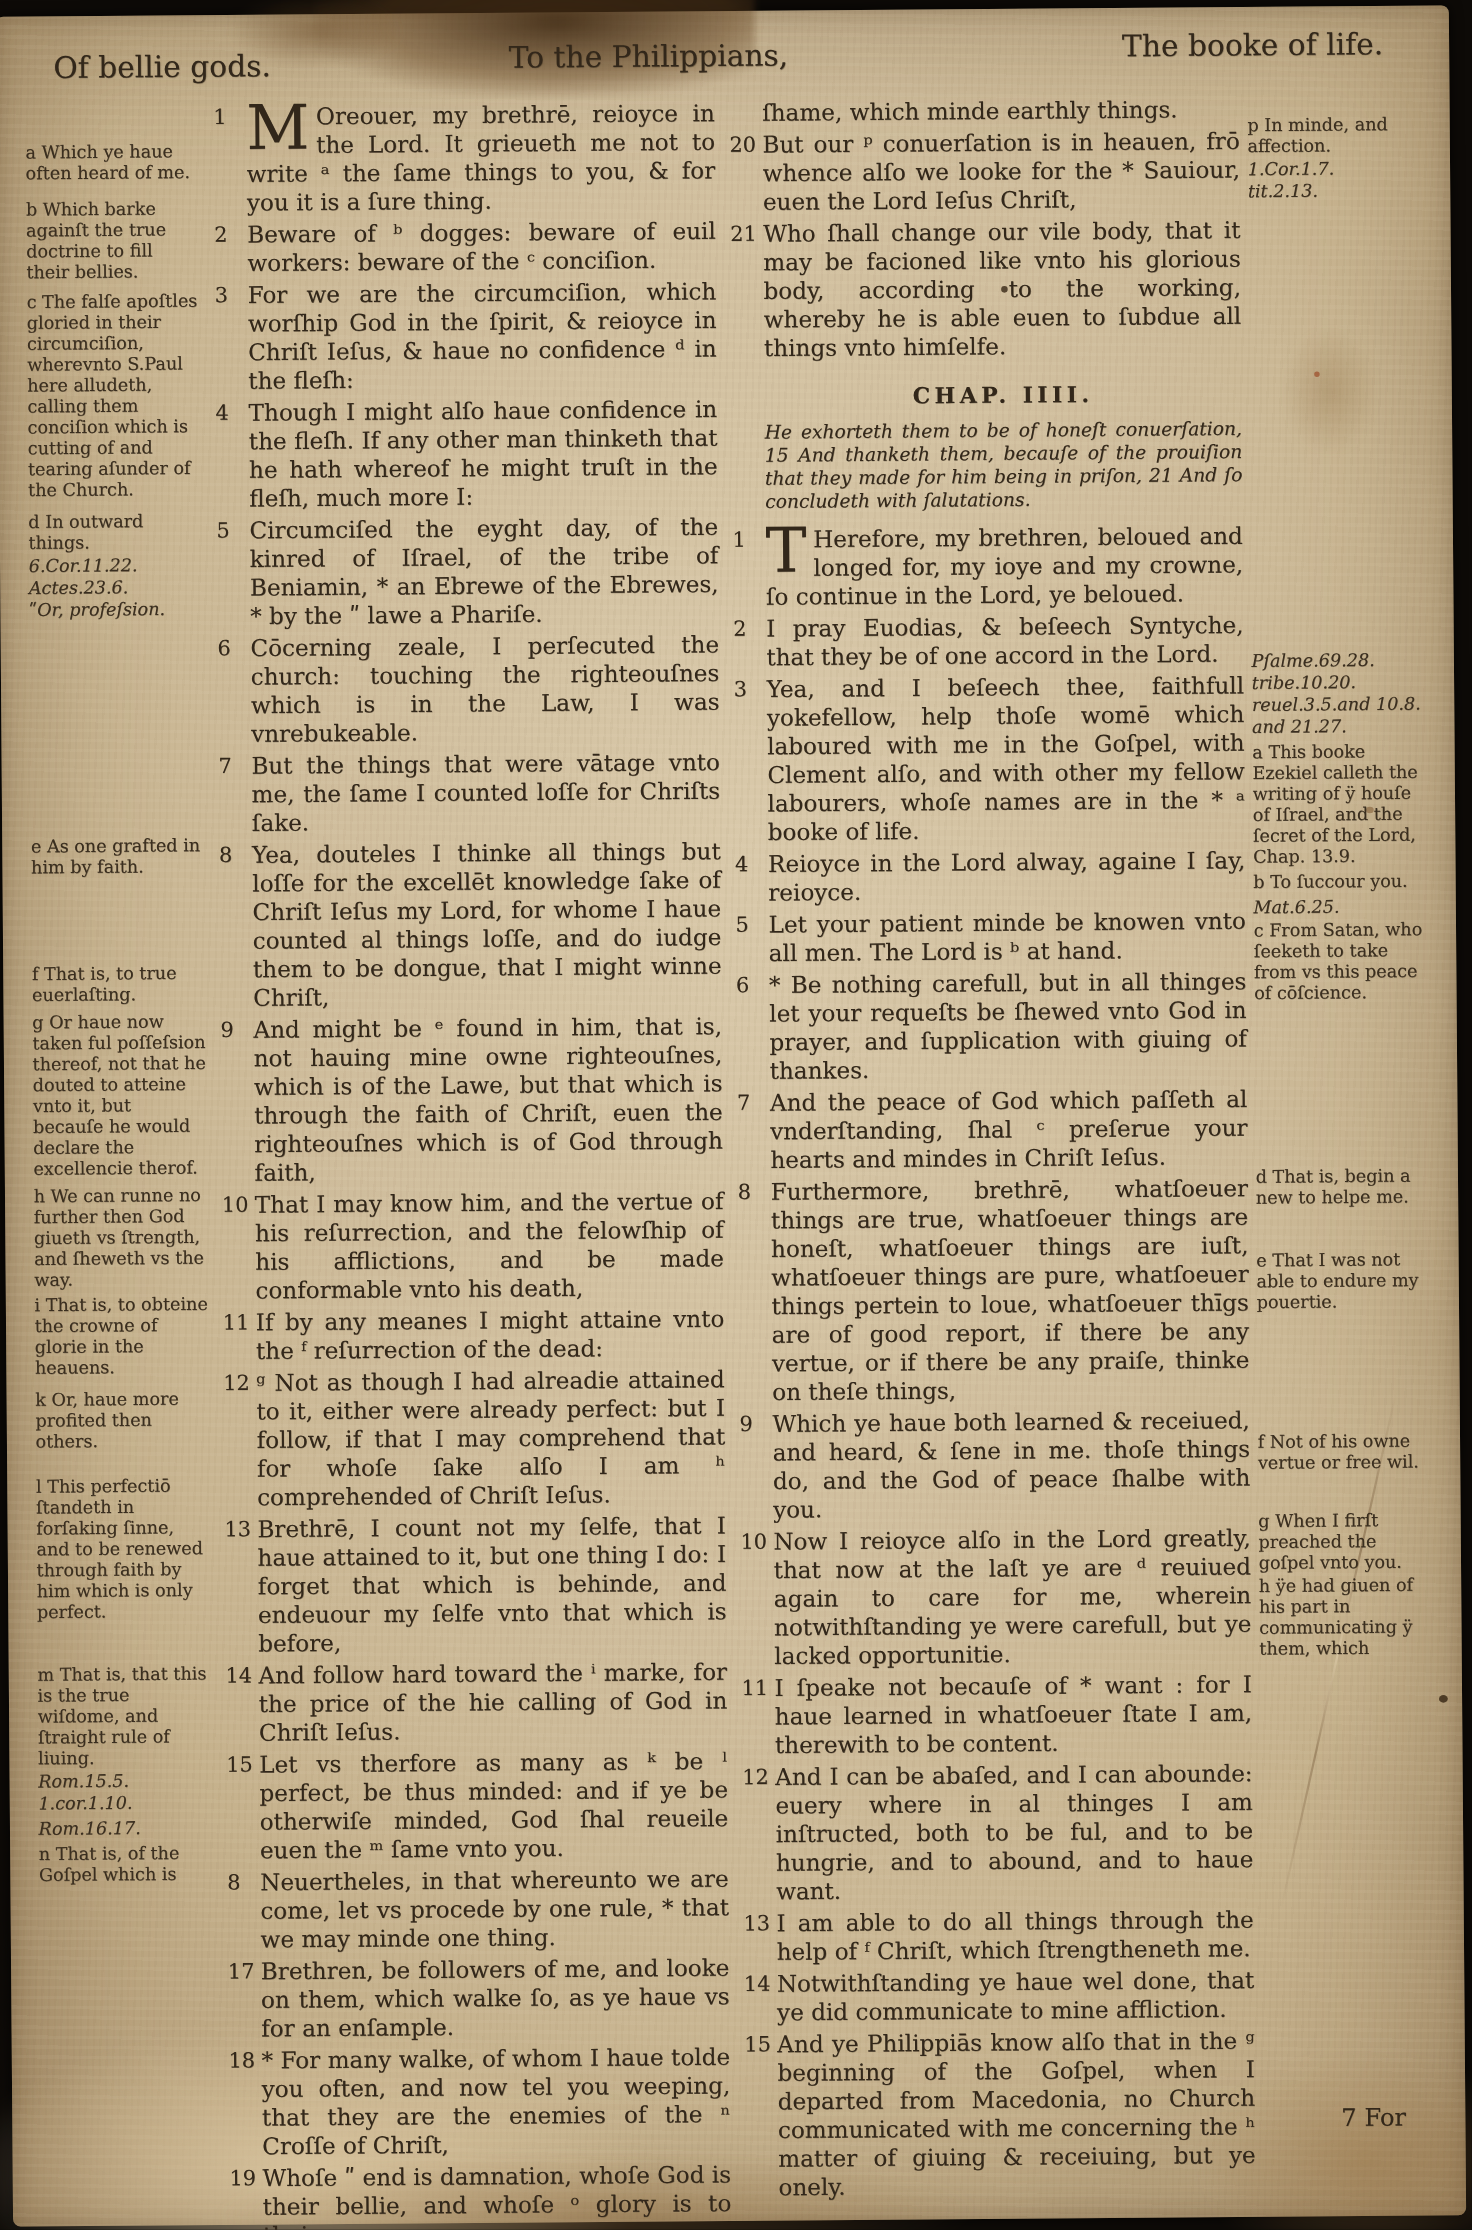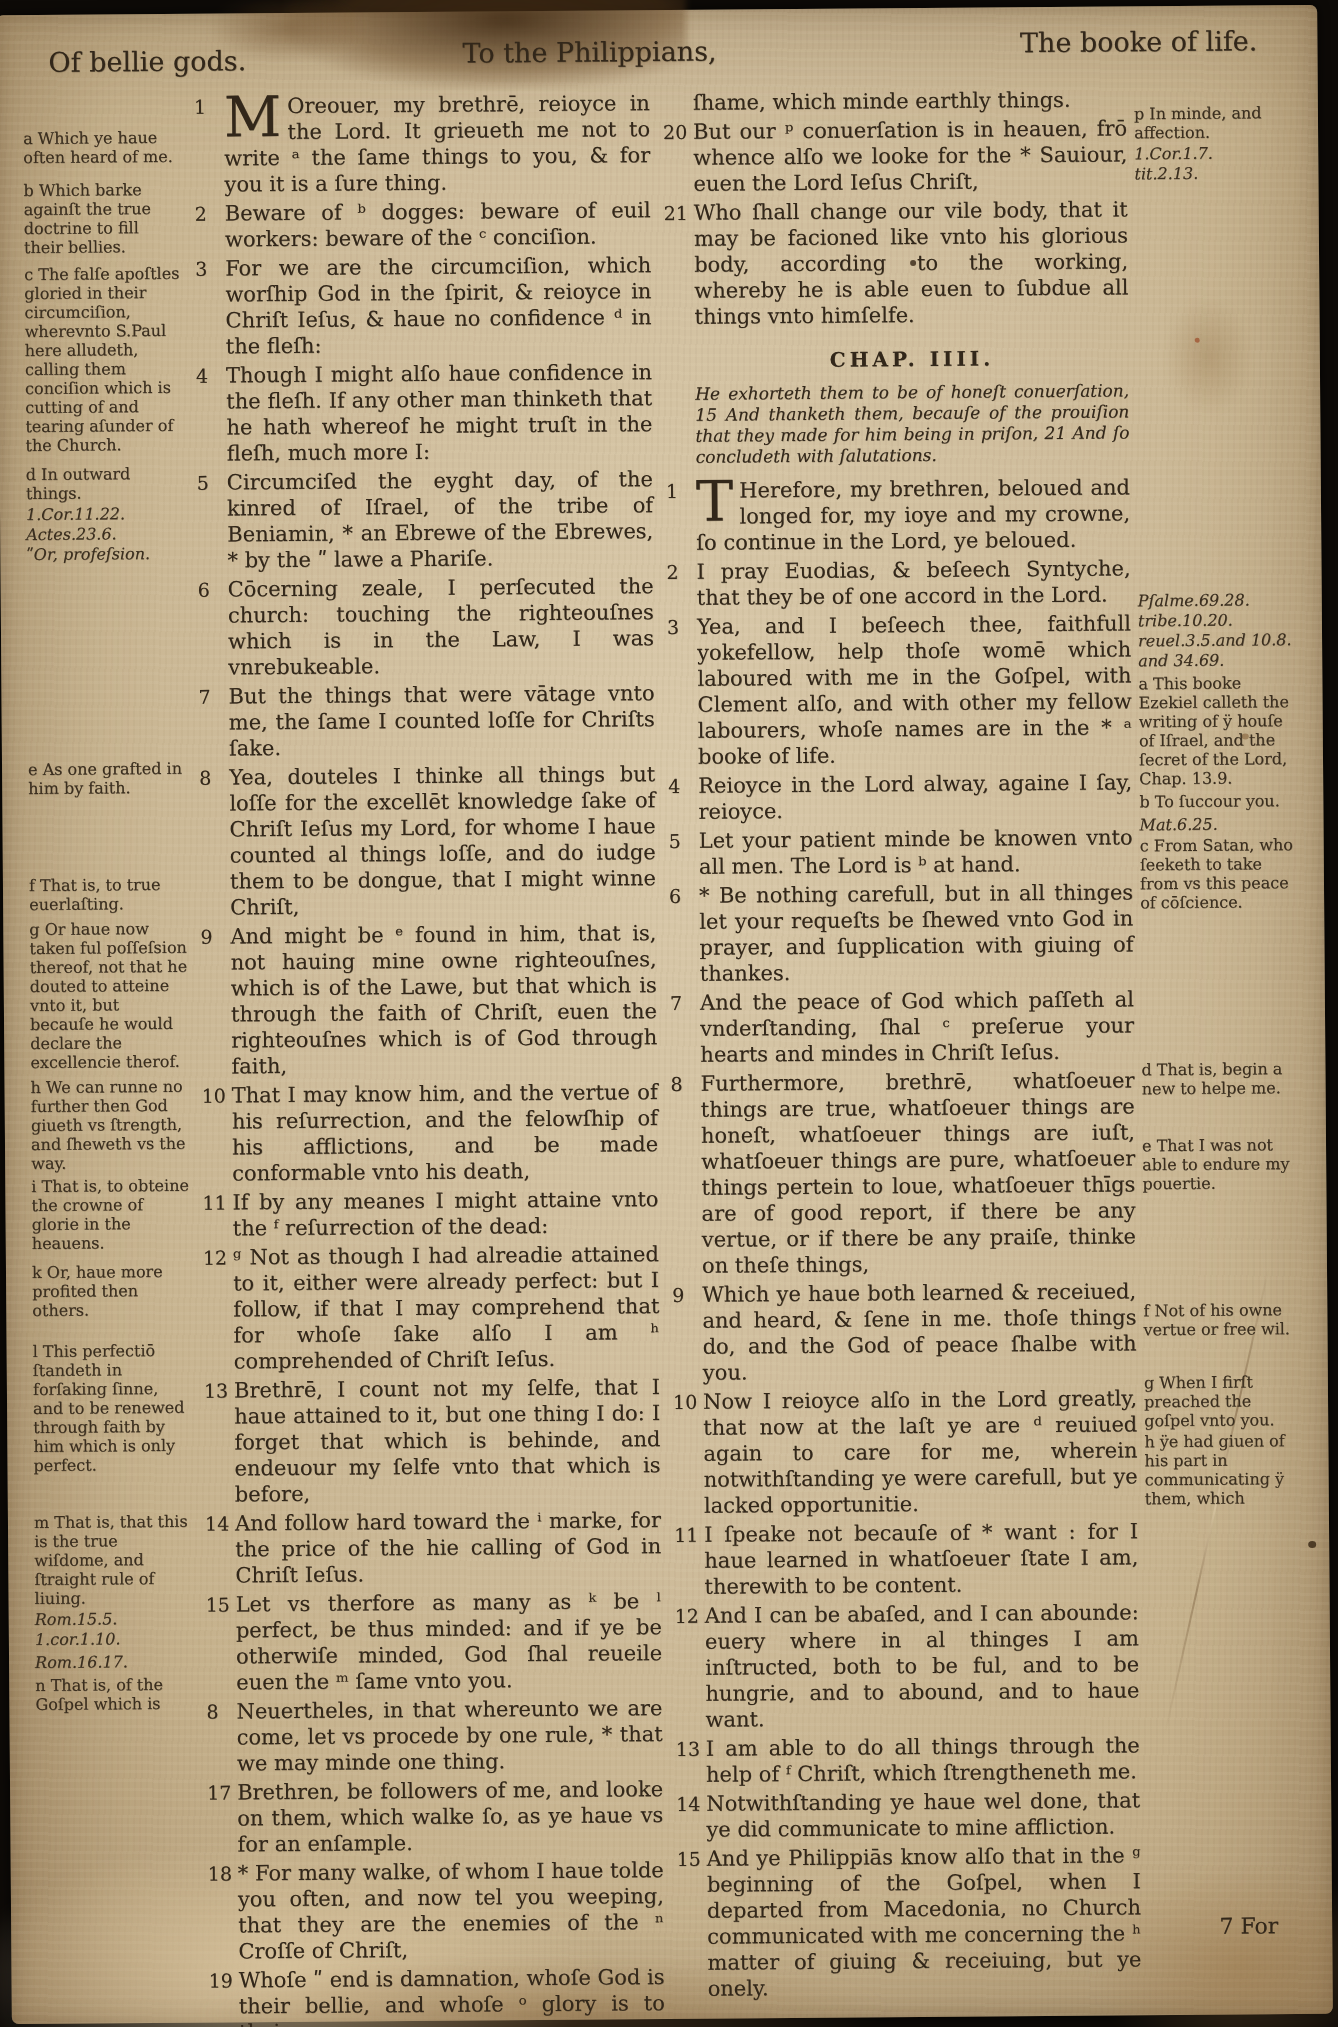--- a/index.html
+++ b/index.html
@@ -104,21 +104,21 @@
       <div class="notes txt">
 
           <div class="note kind-gloss" style="margin-top: 34px;"><span>a Which ye haue often heard of me.</span></div>
 
           <div class="note kind-gloss" style="margin-top: 14px;"><span>b Which barke againſt the true doctrine to fill their bellies.</span></div>
 
           <div class="note kind-gloss" style="margin-top: 8px;"><span>c The falſe apoſtles gloried in their circumciſion, wherevnto S.Paul here alludeth, calling them conciſion which is cutting of and tearing aſunder of the Church.</span></div>
 
           <div class="note kind-gloss" style="margin-top: 10px;"><span>d In outward things.</span></div>
 
-          <div class="note kind-ref" style="margin-top: 2px;"><span>1.Cor.11.22.</span></div>
+          <div class="note kind-ref" style="margin-top: 2px;"><span>6.Cor.11.22.</span></div>
 
           <div class="note kind-ref" style="margin-top: 0px;"><span>Actes.23.6.</span></div>
 
           <div class="note kind-ref" style="margin-top: 0px;"><span>ʺOr, profeſsion.</span></div>
 
           <div class="note kind-gloss" style="margin-top: 196px;"><span>e As one grafted in him by faith.</span></div>
 
           <div class="note kind-gloss" style="margin-top: 78px;"><span>f That is, to true euerlaſting.</span></div>
 
           <div class="note kind-gloss" style="margin-top: 6px;"><span>g Or haue now taken ful poſſeſsion thereof, not that he douted to atteine vnto it, but becauſe he would declare the excellencie therof.</span></div>
@@ -346,21 +346,21 @@
           <div class="note kind-ref" style="margin-top: 2px;"><span>1.Cor.1.7.</span></div>
 
           <div class="note kind-ref" style="margin-top: 0px;"><span>tit.2.13.</span></div>
 
           <div class="note kind-ref" style="margin-top: 408px;"><span>Pſalme.69.28.</span></div>
 
           <div class="note kind-ref" style="margin-top: 0px;"><span>tribe.10.20.</span></div>
 
           <div class="note kind-ref" style="margin-top: 0px;"><span>reuel.3.5.and 10.8.</span></div>
 
-          <div class="note kind-ref" style="margin-top: 0px;"><span>and 34.69.</span></div>
+          <div class="note kind-ref" style="margin-top: 0px;"><span>and 21.27.</span></div>
 
           <div class="note kind-gloss" style="margin-top: 4px;"><span>a This booke Ezekiel calleth the writing of ÿ houſe of Iſrael, and the ſecret of the Lord, Chap. 13.9.</span></div>
 
           <div class="note kind-gloss" style="margin-top: 4px;"><span>b To ſuccour you.</span></div>
 
           <div class="note kind-ref" style="margin-top: 4px;"><span>Mat.6.25.</span></div>
 
           <div class="note kind-gloss" style="margin-top: 2px;"><span>c From Satan, who ſeeketh to take from vs this peace of cōſcience.</span></div>
 
           <div class="note kind-gloss" style="margin-top: 148px;"><span>d That is, begin a new to helpe me.</span></div>

